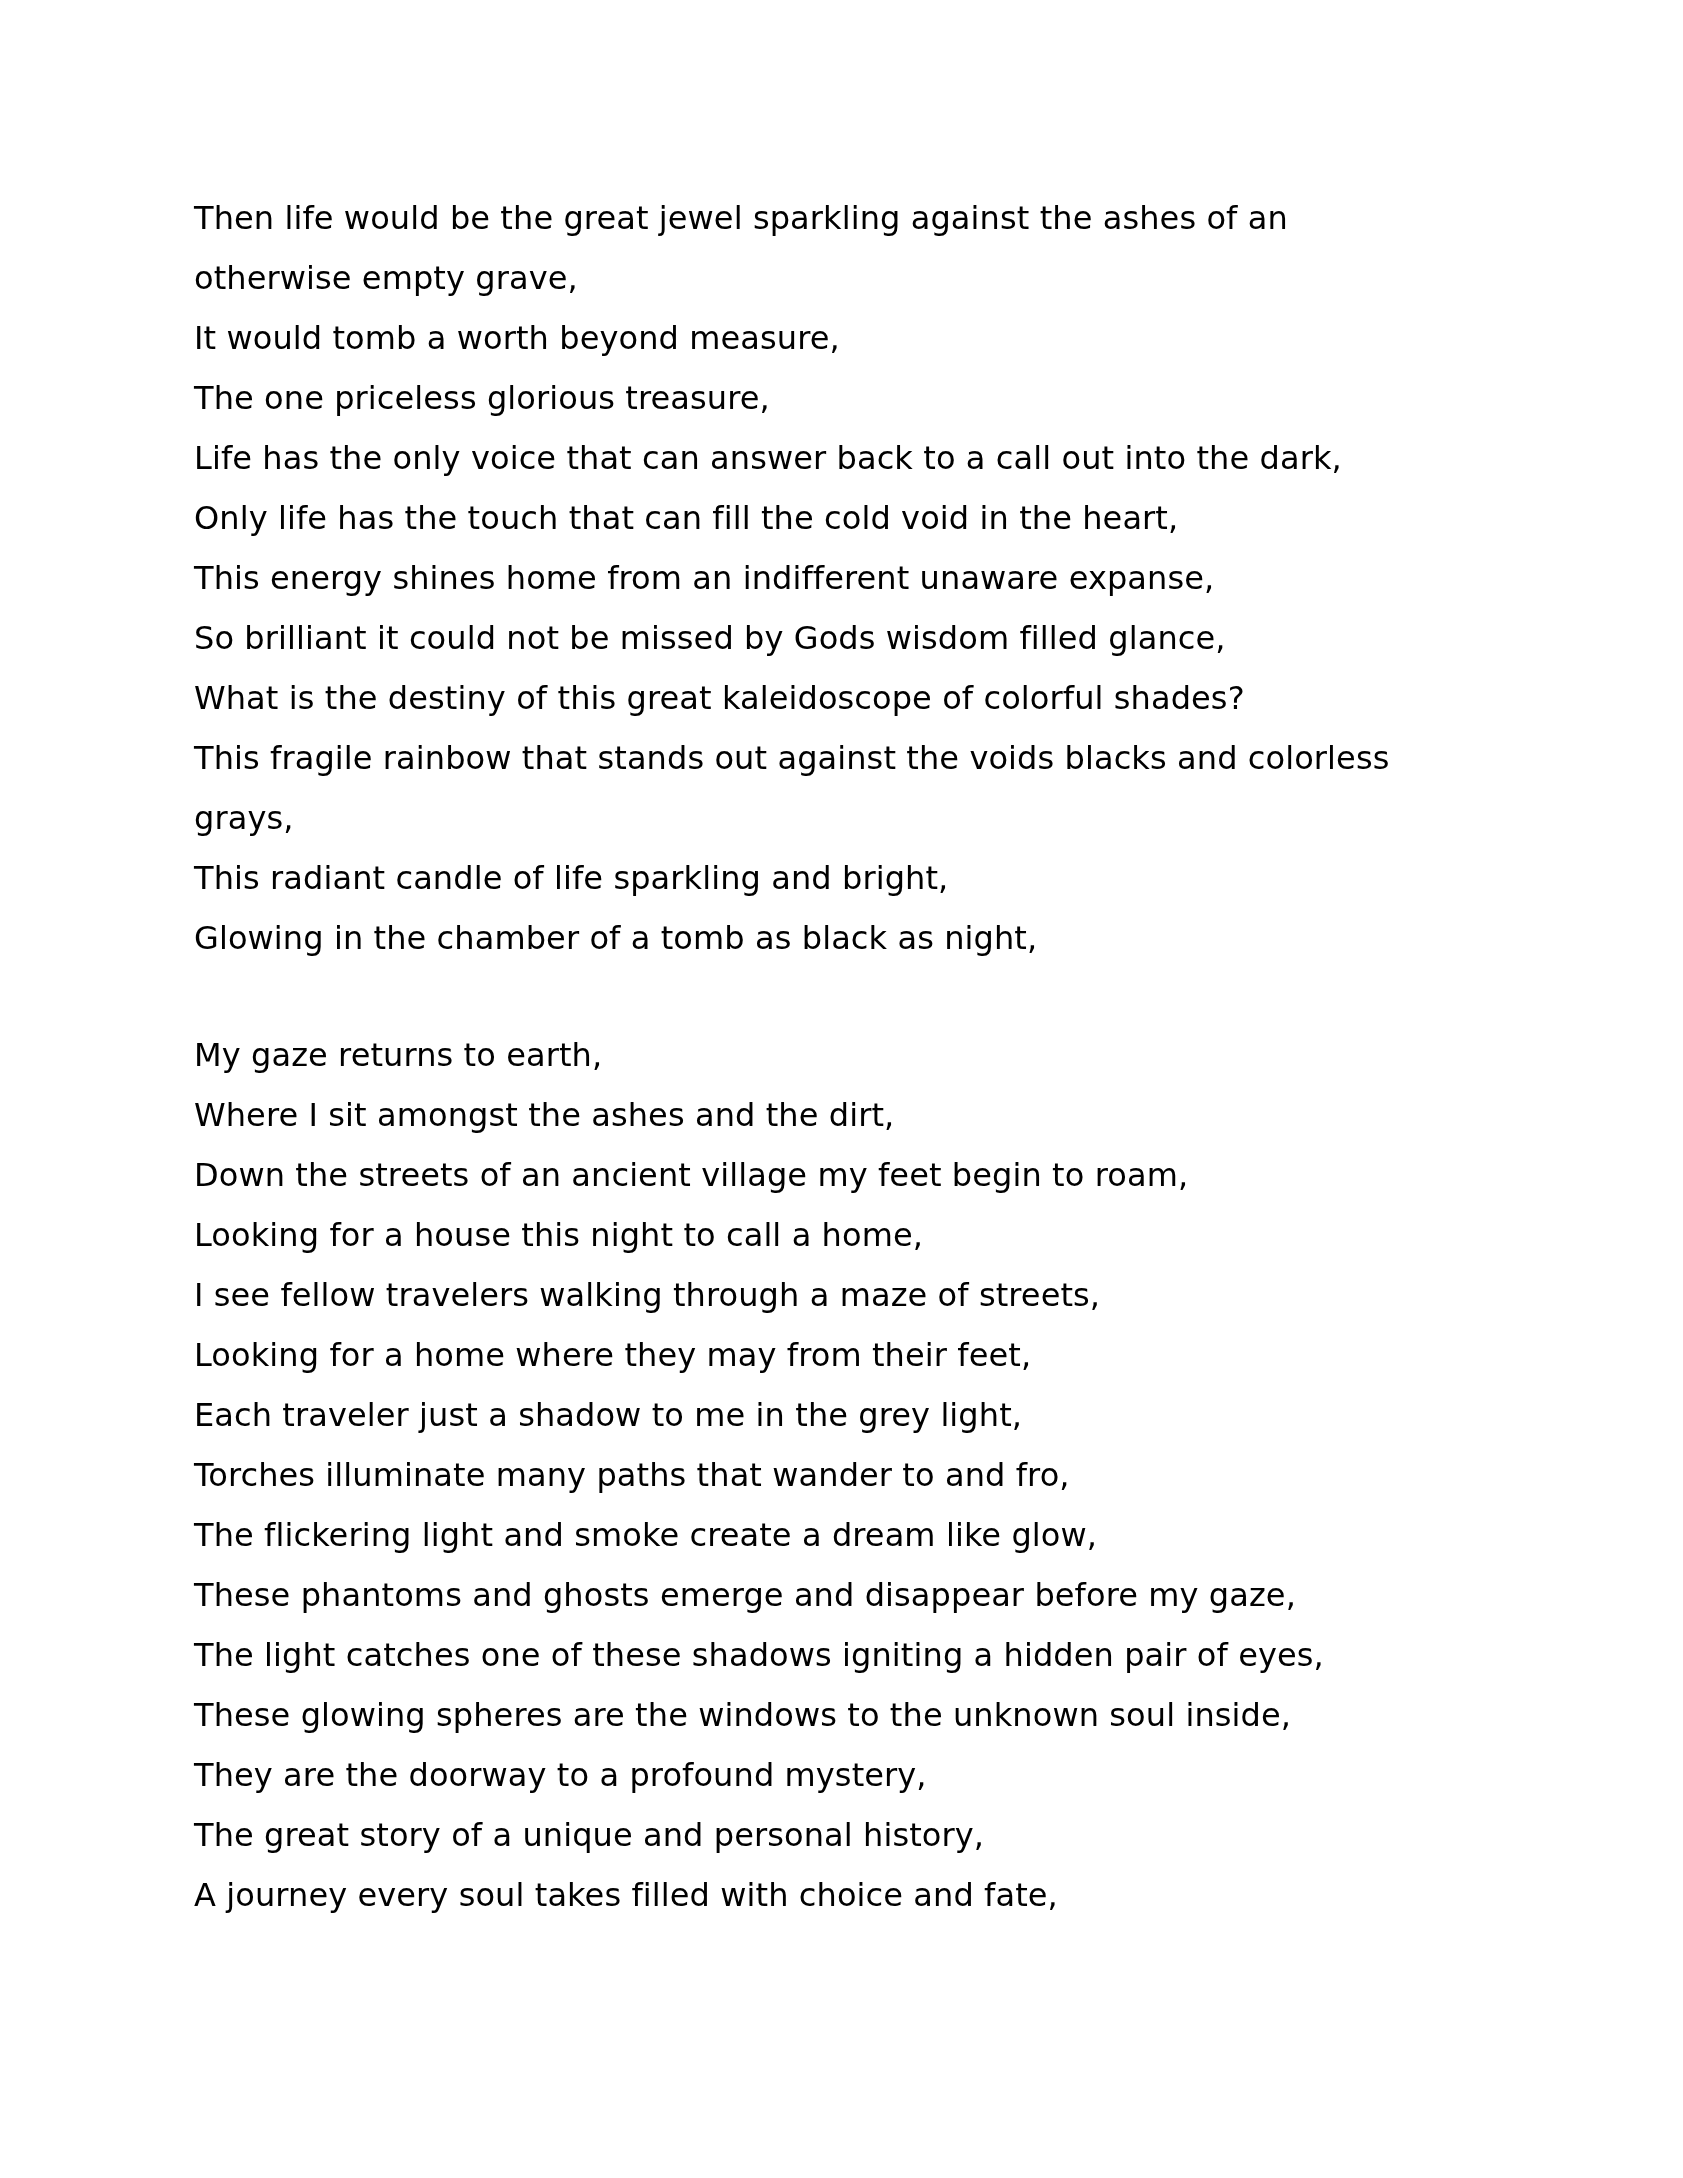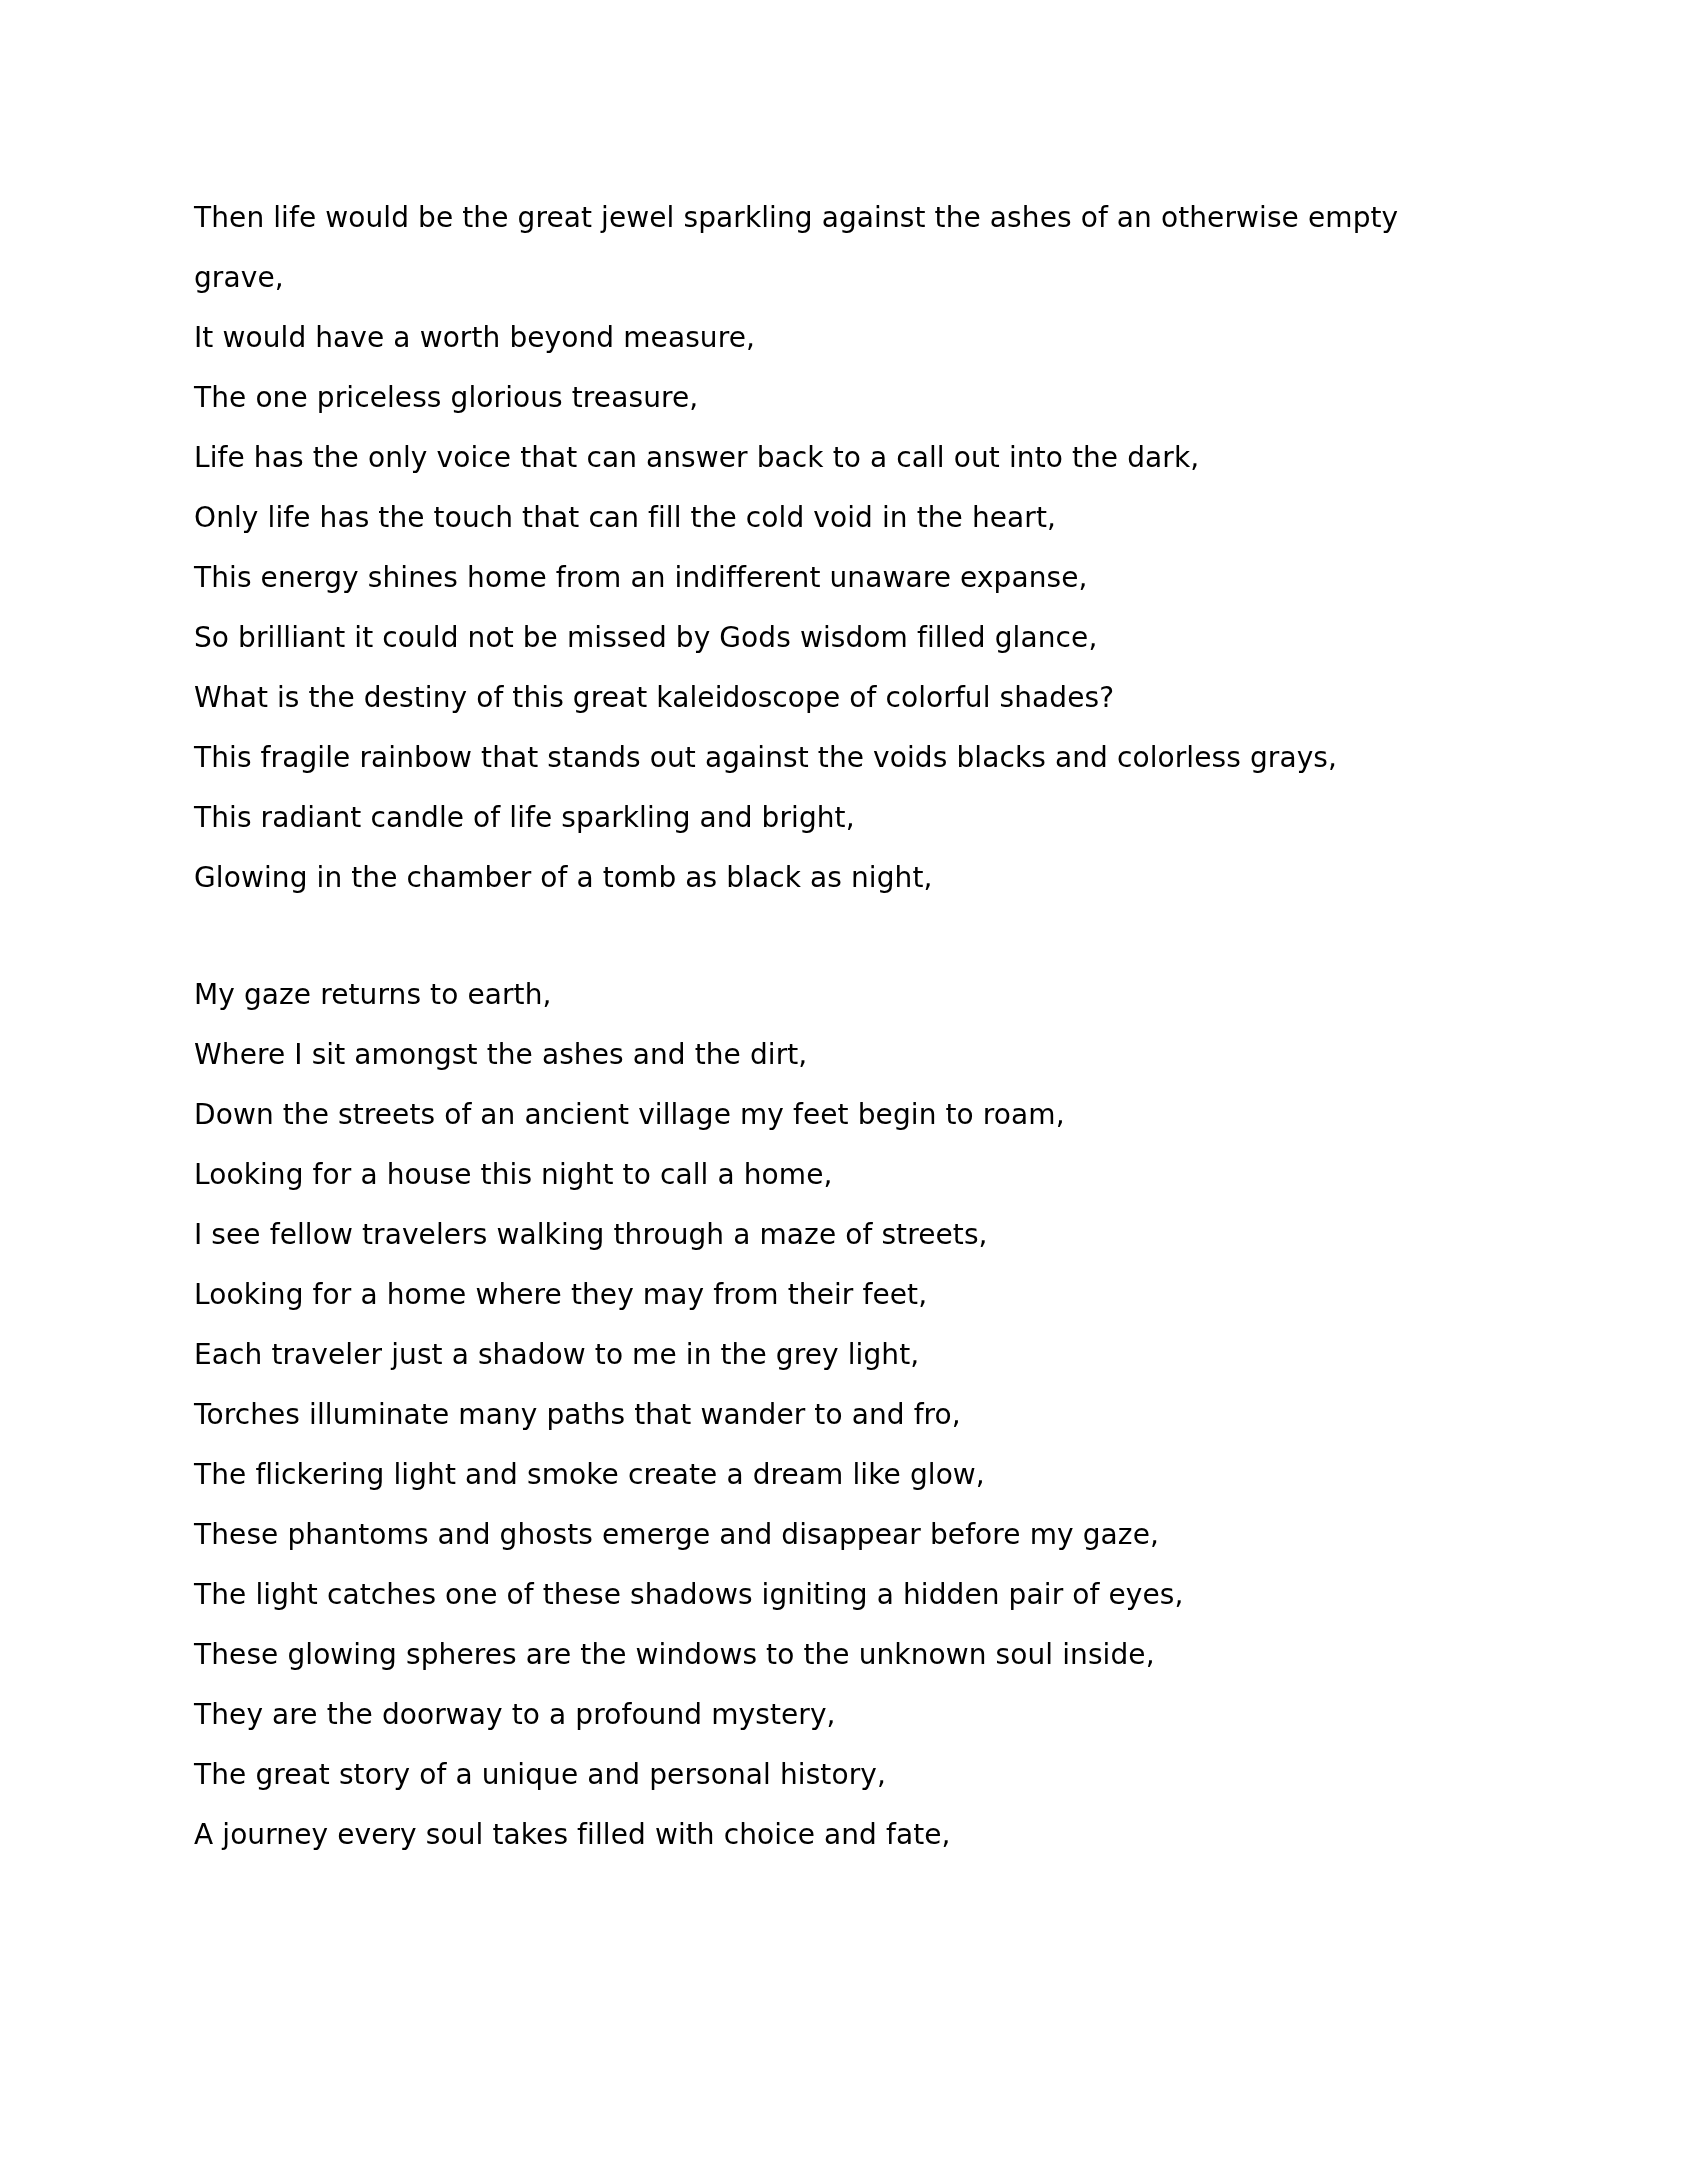--- a/index.html
+++ b/index.html
@@ -26,37 +26,37 @@
     display: block;
   }
   .stanza {
     display: block;
   }
   .stanza + .stanza {
     margin-top: 57px;
   }
   .line {
     display: block;
-    font-size: 28px;
+    font-size: 32px;
     line-height: 60px;
     letter-spacing: 0.1px;
     color: #000000;
     white-space: pre-wrap;
     font-weight: 400;
   }
 </style>
 </head>
 <body>
 
 <div class="page">
   <div class="poem">
 
     <div class="stanza">
       <span class="line">Then life would be the great jewel sparkling against the ashes of an otherwise empty grave,</span>
-      <span class="line">It would have a worth beyond measure,</span>
+      <span class="line">It would tomb a worth beyond measure,</span>
       <span class="line">The one priceless glorious treasure,</span>
       <span class="line">Life has the only voice that can answer back to a call out into the dark,</span>
       <span class="line">Only life has the touch that can fill the cold void in the heart,</span>
       <span class="line">This energy shines home from an indifferent unaware expanse,</span>
       <span class="line">So brilliant it could not be missed by Gods wisdom filled glance,</span>
       <span class="line">What is the destiny of this great kaleidoscope of colorful shades?</span>
       <span class="line">This fragile rainbow that stands out against the voids blacks and colorless grays,</span>
       <span class="line">This radiant candle of life sparkling and bright,</span>
       <span class="line">Glowing in the chamber of a tomb as black as night,</span>
     </div>

